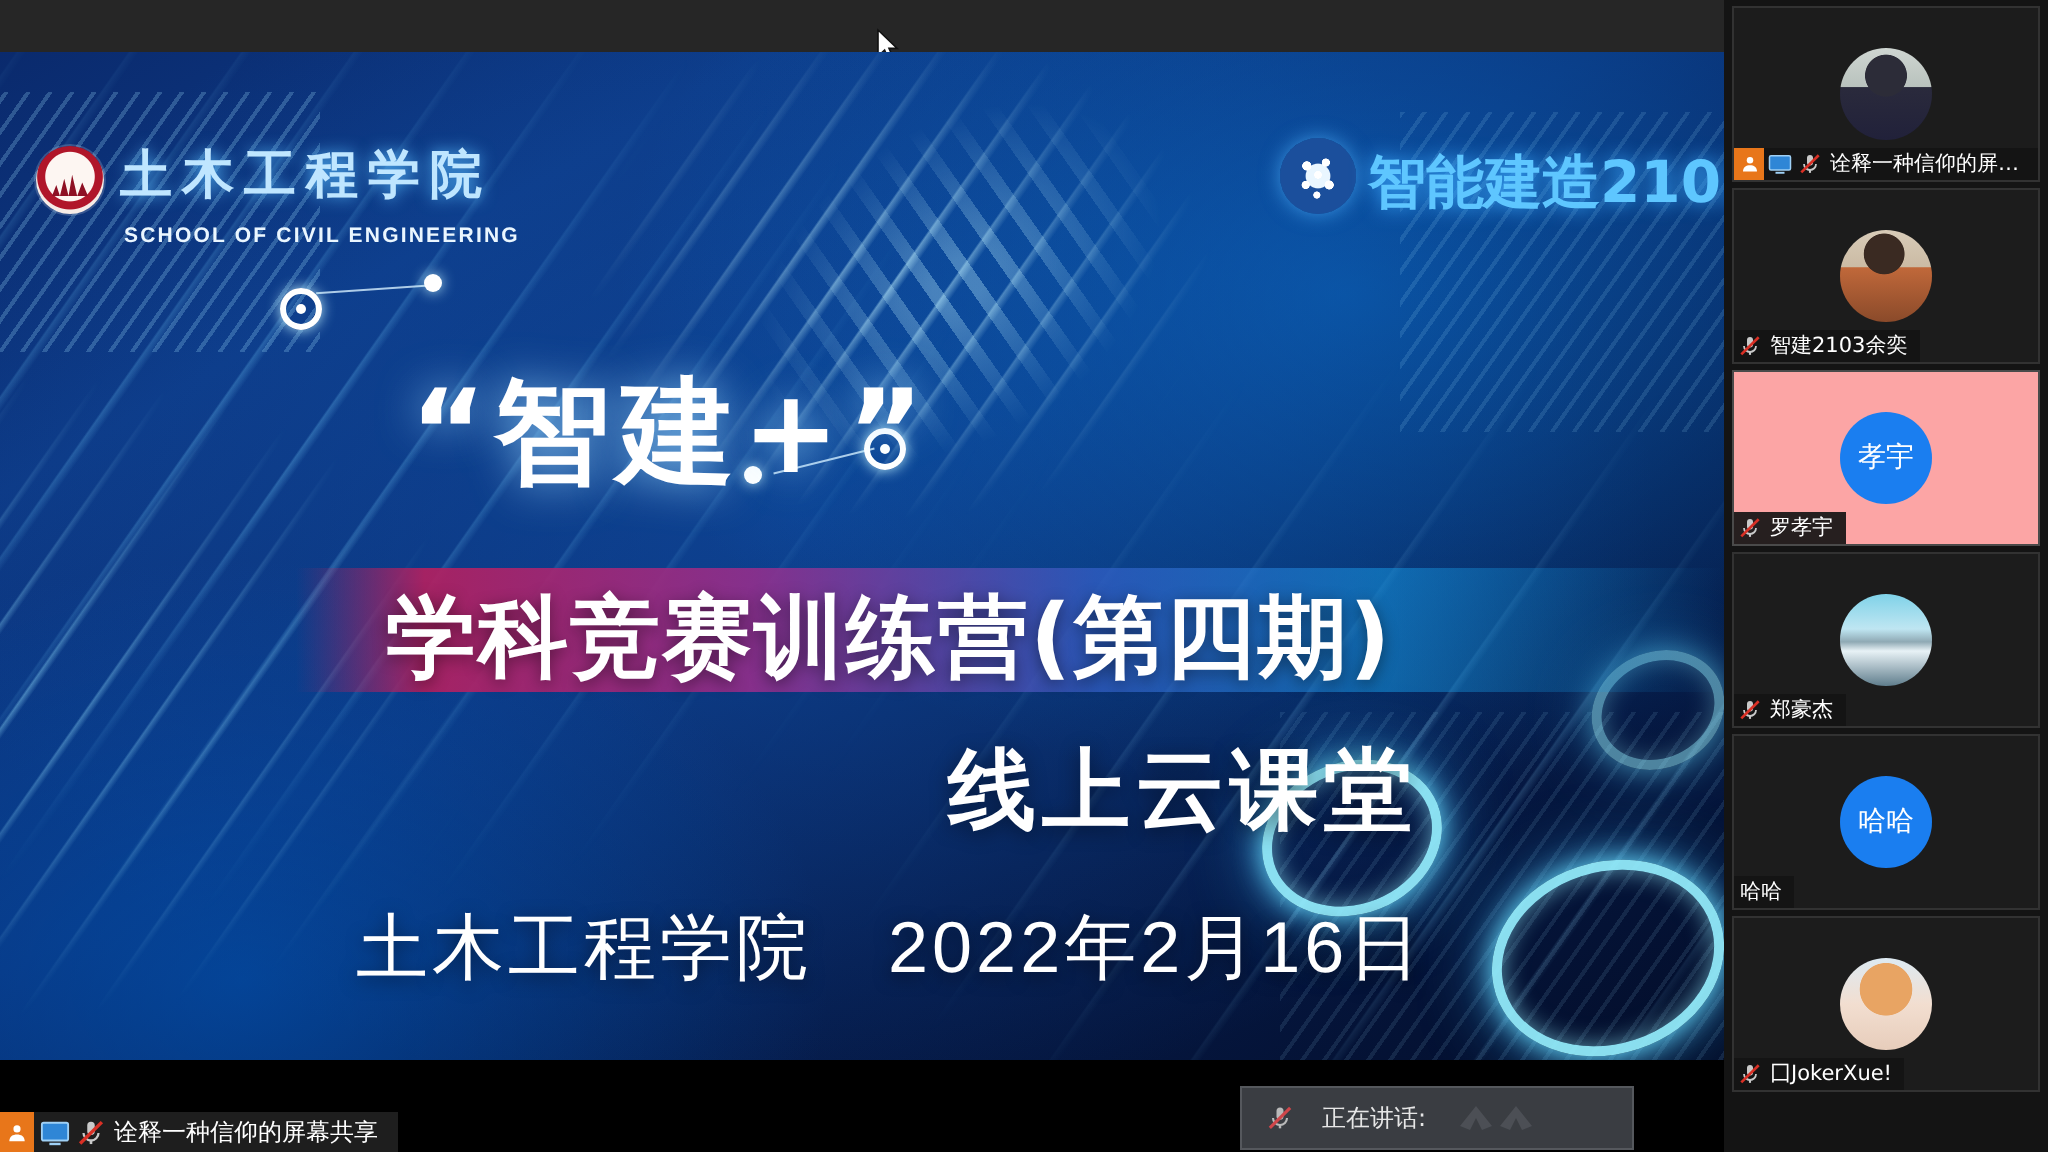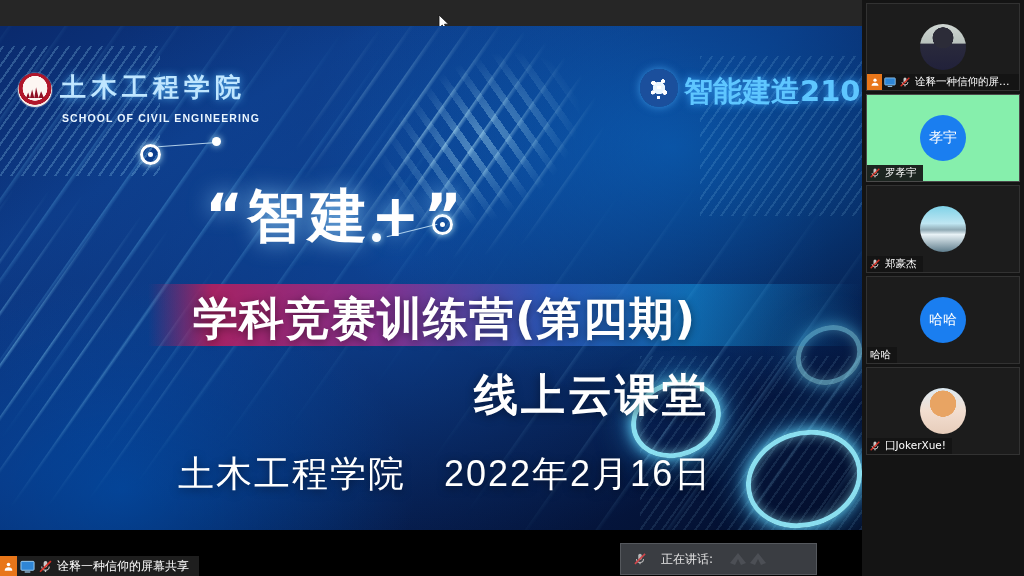--- a/index.html
+++ b/index.html
@@ -112,21 +112,21 @@
   
   #speaking{position:absolute;left:620px;top:543px;width:195px;height:30px;background:#3a3d42;
      border:1px solid #55585d;display:flex;align-items:center;}
   #speaking .sp-txt{color:#e6e6e6;font-size:12px;margin-left:14px;font-family:"DejaVu Sans",sans-serif;}
   #speaking .chev{position:absolute;right:42px;top:7px;width:46px;height:16px;}
 
   
   #strip{position:absolute;left:862px;top:0;width:162px;height:576px;background:#141414;}
   .tile{position:relative;width:152px;height:86px;margin:3px auto 3px auto;background:#1c1c1c;
         border:1px solid #323232;overflow:hidden;}
-  .tile.active{background:#86efac;border-color:#4a4a4a;}
+  .tile.active{background:#fca5a5;border-color:#4a4a4a;}
   .avatar{position:absolute;left:50%;top:50%;transform:translate(-50%,-50%);width:46px;height:46px;border-radius:50%;overflow:hidden;}
   .avatar.initials{display:flex;align-items:center;justify-content:center;color:#fff;font-size:14px;
         font-family:"DejaVu Sans",sans-serif;letter-spacing:0px;}
   .namebar{position:absolute;left:0;bottom:0;height:16px;display:flex;align-items:center;
         background:rgba(20,20,20,.92);padding-right:6px;max-width:148px;}
   .namebar .nm{color:#fff;font-size:10.5px;margin-left:3px;white-space:nowrap;overflow:hidden;
         text-overflow:ellipsis;font-family:"DejaVu Sans",sans-serif;}
   .badge-host{width:15px;height:16px;background:#e8761a;display:flex;align-items:center;justify-content:center;flex:0 0 auto;}
   .badge-ico{width:15px;height:16px;display:flex;align-items:center;justify-content:center;flex:0 0 auto;}
 </style>
@@ -239,20 +239,34 @@
             <svg viewBox="0 0 16 16" width="12" height="12">
               <rect x="6" y="2" width="4" height="7" rx="2" fill="#c9c9c9"></rect>
               <path d="M4,8 a4,4 0 0 0 8,0" fill="none" stroke="#c9c9c9" stroke-width="1.2"></path>
               <rect x="7.3" y="11.5" width="1.4" height="2.4" fill="#c9c9c9"></rect>
               <line x1="2.2" y1="13.6" x2="13.8" y2="2.2" stroke="#d93025" stroke-width="1.8"></line>
             </svg>
           </span>
           <span class="nm">诠释一种信仰的屏幕共...</span>
         </div>
       </div>
+      <div class="tile">
+        <div class="avatar" style="background-image: radial-gradient(circle at 48% 26%, rgb(58, 42, 34) 0px, rgb(58, 42, 34) 24%, transparent 25%), linear-gradient(rgb(216, 203, 184) 0%, rgb(203, 187, 164) 40%, rgb(192, 104, 58) 41%, rgb(138, 74, 42) 100%);"></div>
+        <div class="namebar">
+          <span class="badge-ico">
+            <svg viewBox="0 0 16 16" width="12" height="12">
+              <rect x="6" y="2" width="4" height="7" rx="2" fill="#c9c9c9"></rect>
+              <path d="M4,8 a4,4 0 0 0 8,0" fill="none" stroke="#c9c9c9" stroke-width="1.2"></path>
+              <rect x="7.3" y="11.5" width="1.4" height="2.4" fill="#c9c9c9"></rect>
+              <line x1="2.2" y1="13.6" x2="13.8" y2="2.2" stroke="#d93025" stroke-width="1.8"></line>
+            </svg>
+          </span>
+          <span class="nm">智建2103余奕</span>
+        </div>
+      </div>
       <div class="tile active">
         <div class="avatar initials" style="background: rgb(26, 126, 240);">孝宇</div>
         <div class="namebar">
           <span class="badge-ico">
             <svg viewBox="0 0 16 16" width="12" height="12">
               <rect x="6" y="2" width="4" height="7" rx="2" fill="#c9c9c9"></rect>
               <path d="M4,8 a4,4 0 0 0 8,0" fill="none" stroke="#c9c9c9" stroke-width="1.2"></path>
               <rect x="7.3" y="11.5" width="1.4" height="2.4" fill="#c9c9c9"></rect>
               <line x1="2.2" y1="13.6" x2="13.8" y2="2.2" stroke="#d93025" stroke-width="1.8"></line>
             </svg>

